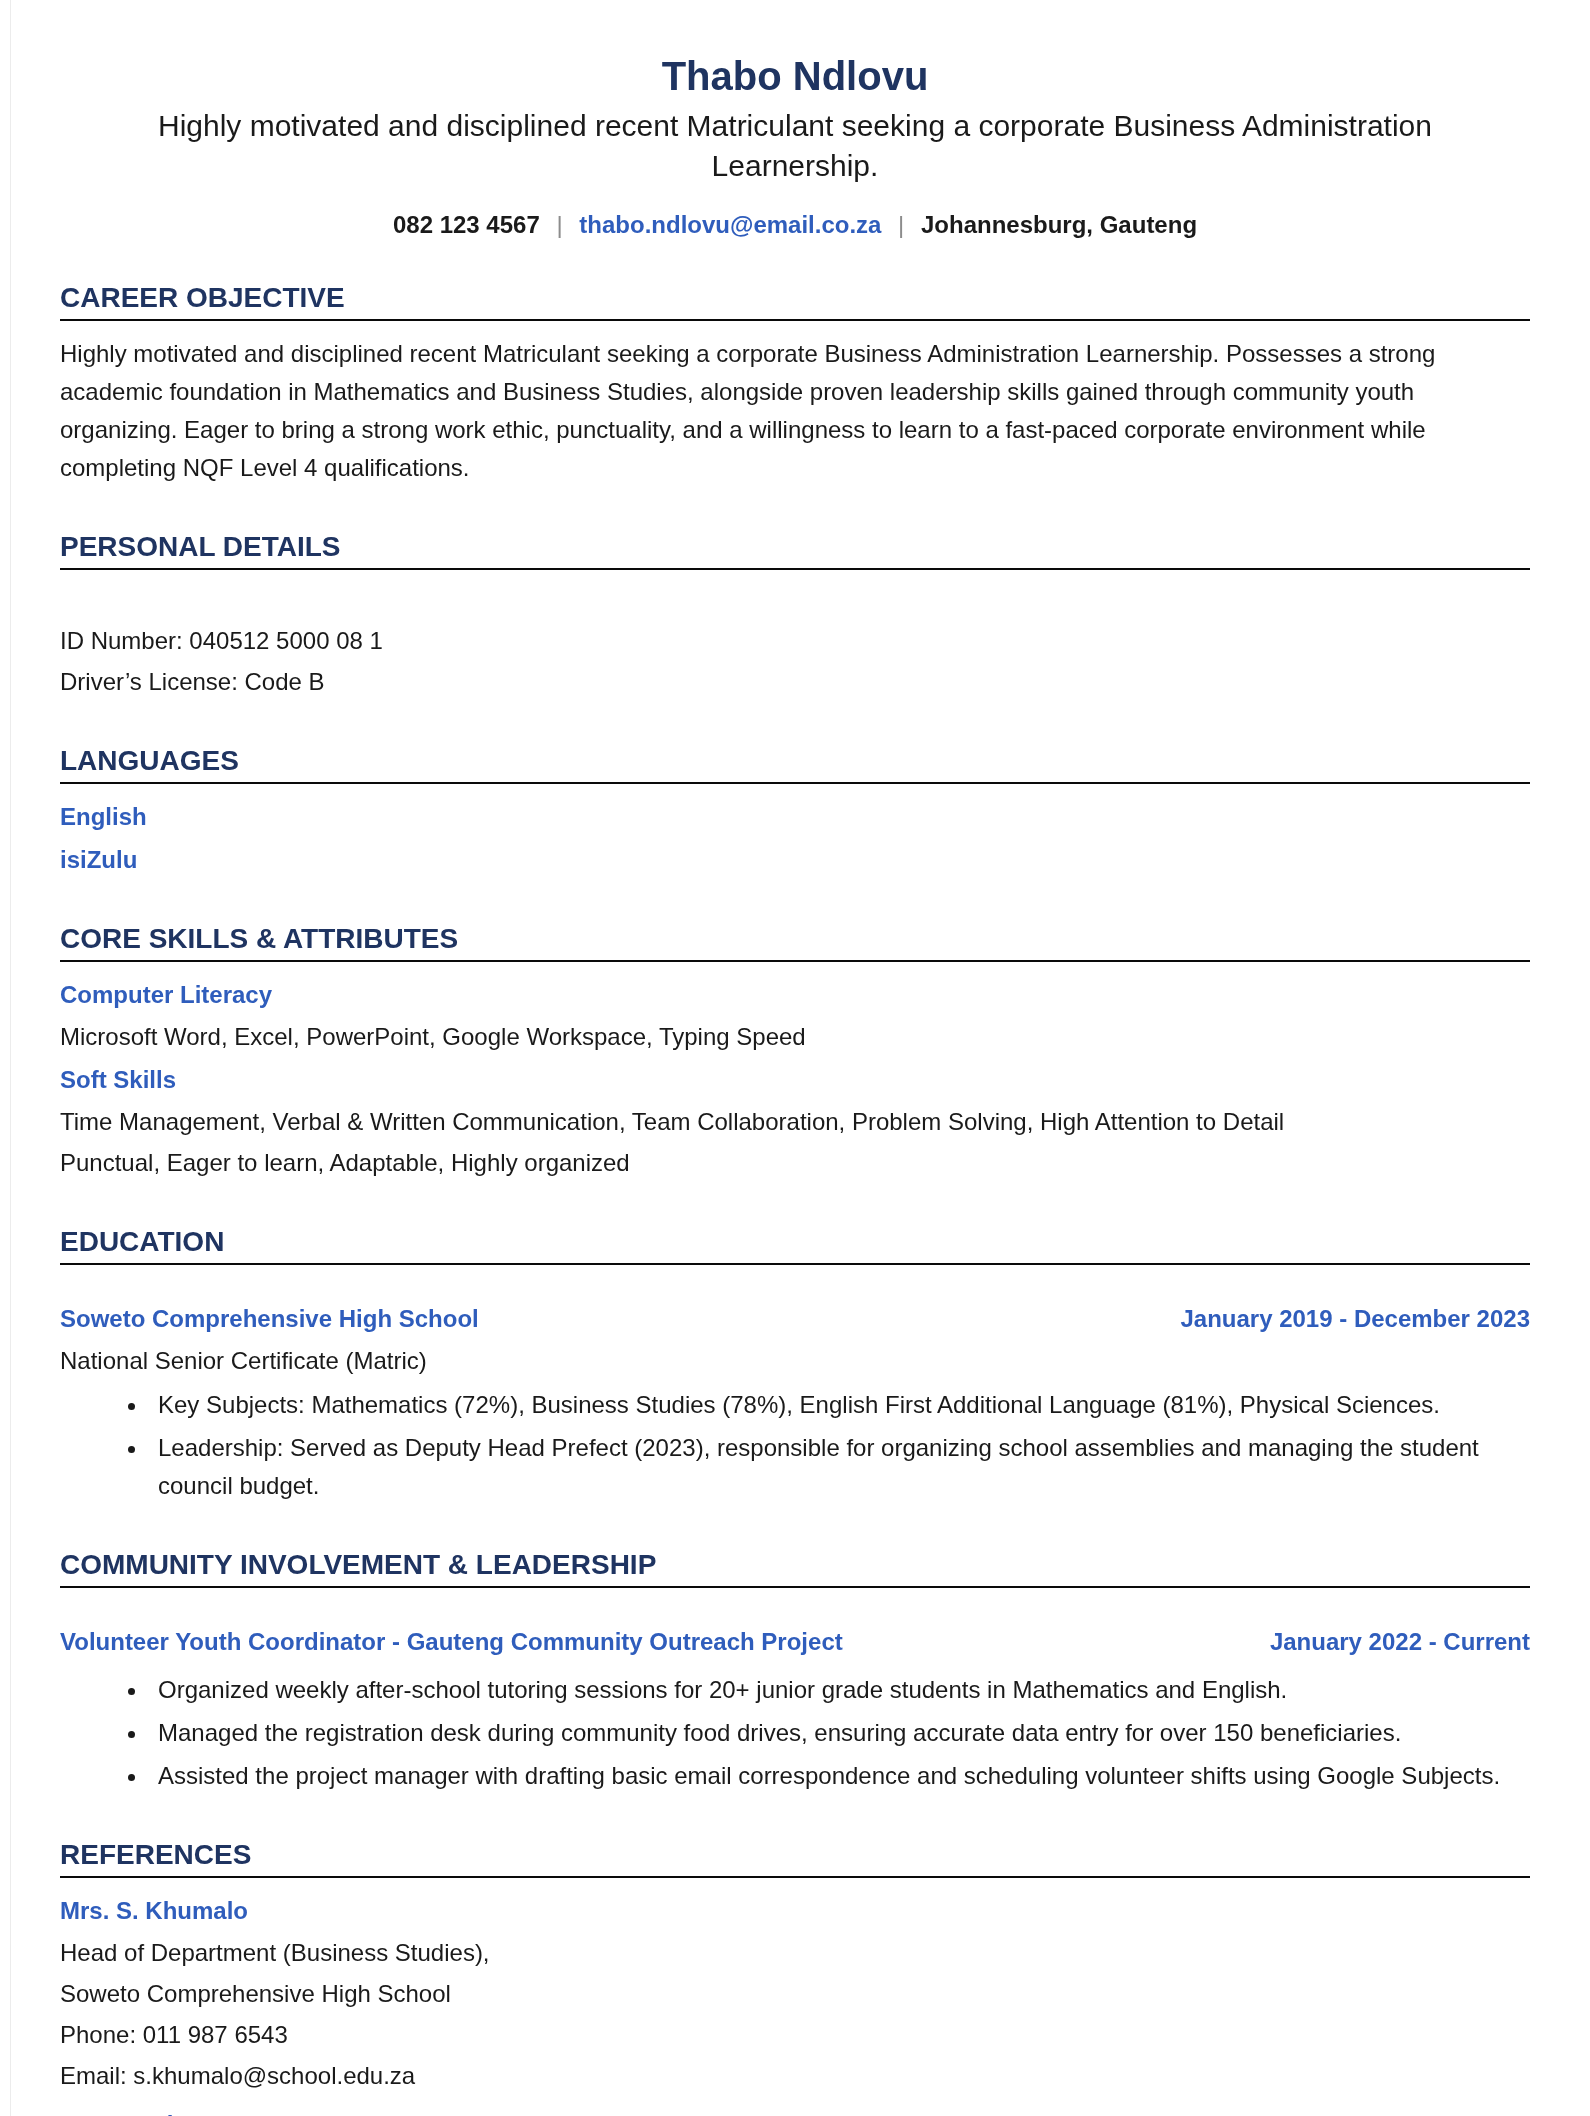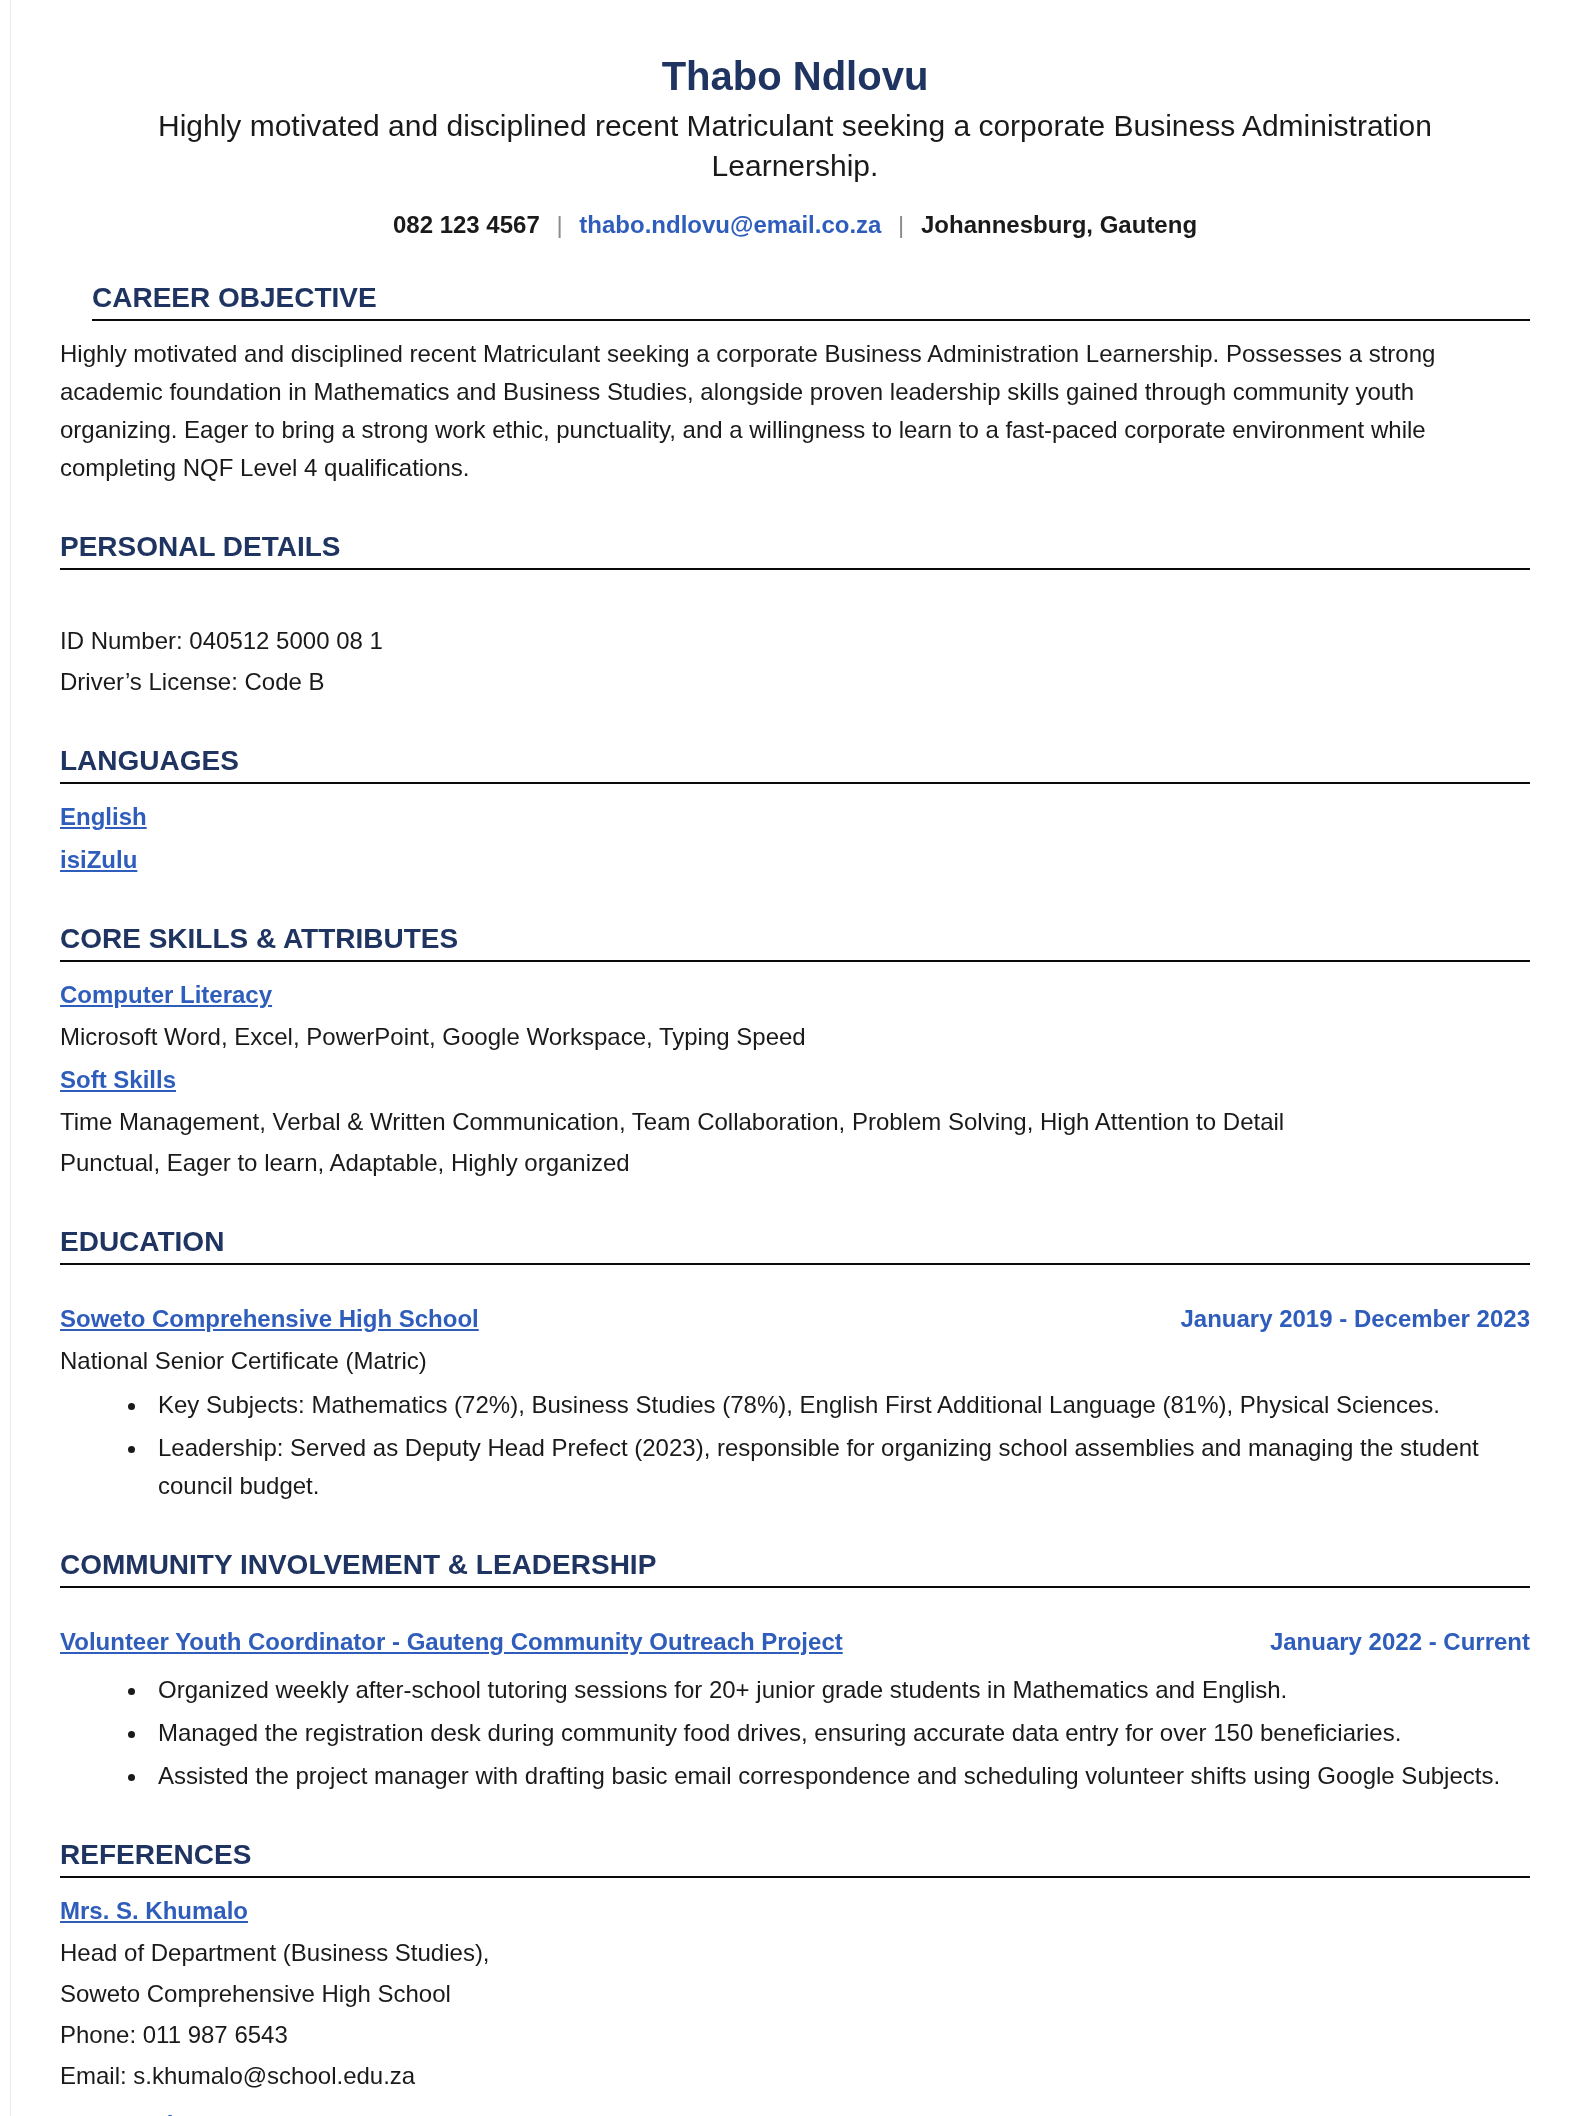--- a/index.html
+++ b/index.html
@@ -49,35 +49,34 @@
   
   .sec-title {
     margin: 44px 0 14px;
     padding-bottom: 5px;
     font-size: 28px;
     line-height: 32px;
     font-weight: bold;
     color: #1f3461;
     border-bottom: 2px solid #0a0a0a;
   }
-  .sec-first { margin-top: 42px; margin-left: 32px; }
+  .sec-first { margin-top: 42px; }
   .text-line, .body-par {
     margin: 0 0 3px;
     font-size: 24px;
     line-height: 38px;
     color: #1a1a1a;
   }
   .body-par { margin: 0; }
   .blue-label {
     margin: 5px 0 4px;
     font-size: 24px;
     line-height: 38px;
     font-weight: bold;
     color: #2f5dbc;
-    text-decoration: underline;
   }
   .spacer-line { height: 38px; }
   .row {
     display: flex;
     justify-content: space-between;
     align-items: baseline;
   }
   .row .blue-label { margin: 4px 0; }
   .date-range {
     font-size: 24px;

